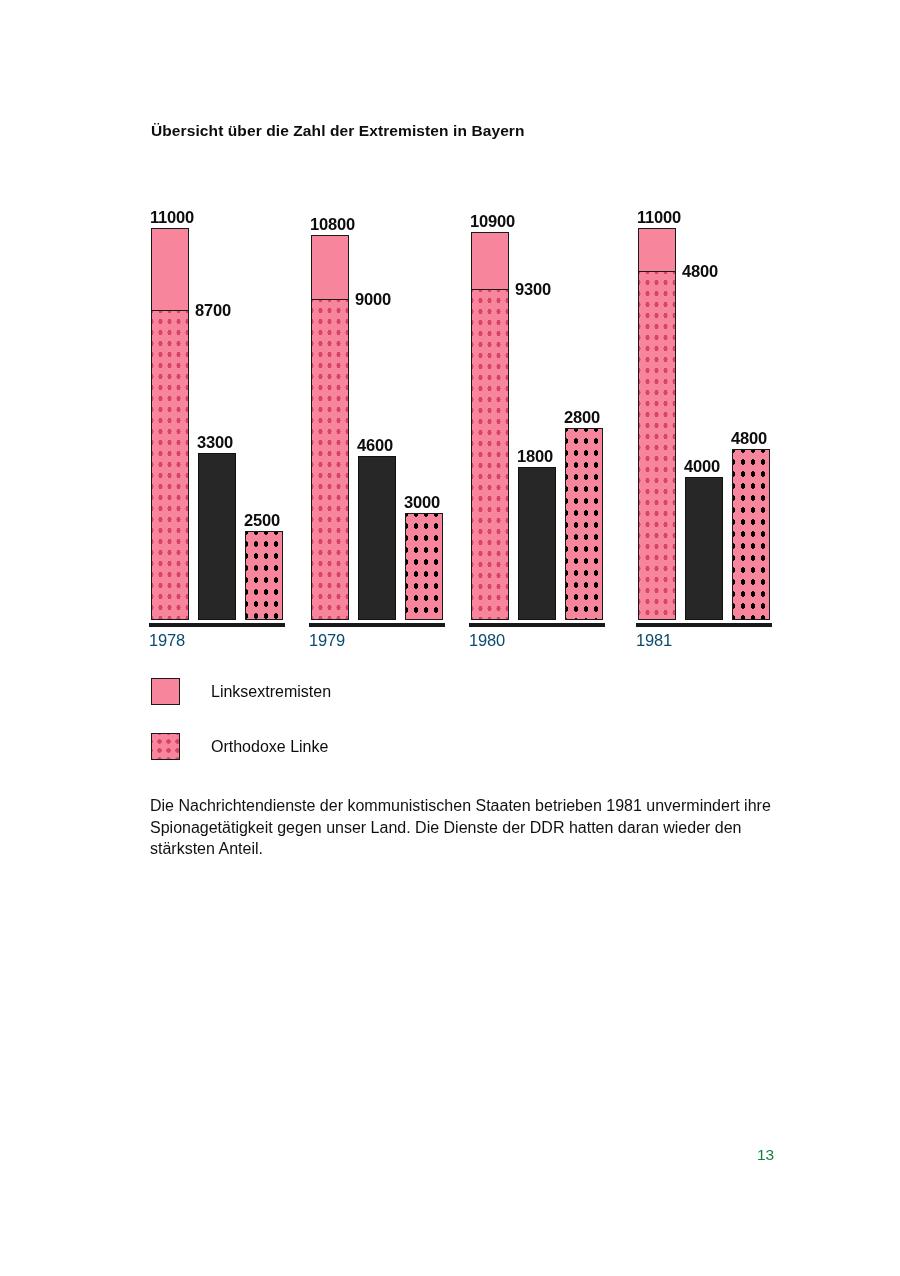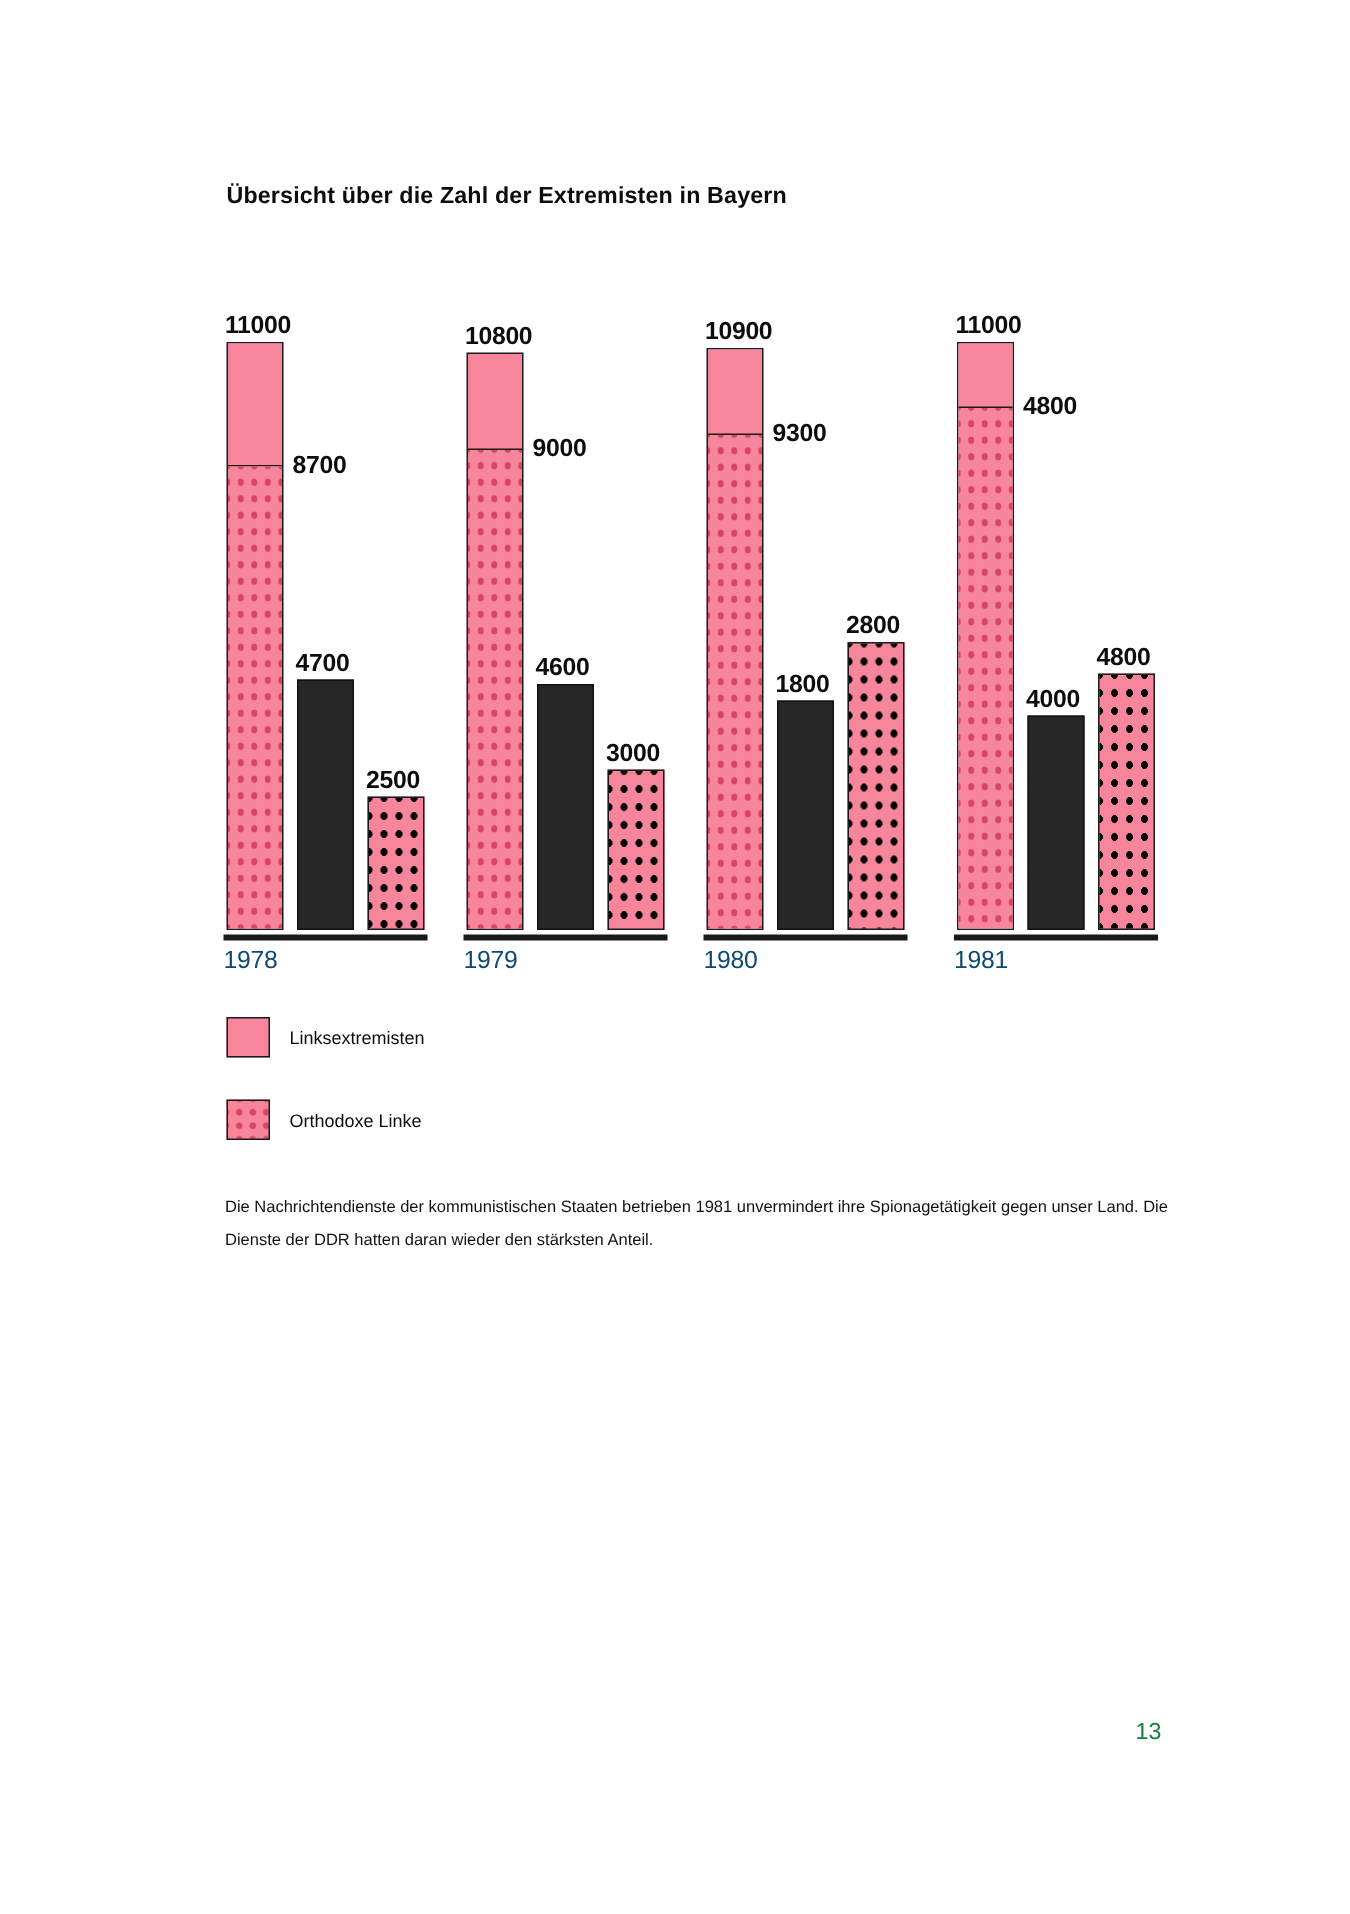--- a/index.html
+++ b/index.html
@@ -74,39 +74,39 @@
   
   .legend{position:absolute;left:0;top:668px;width:900px;height:110px;}
   .legend-item{position:absolute;display:flex;align-items:center;}
   .swatch{
     width:29px;height:27px;
     border:1.2px solid #1a1a1a;
     box-sizing:border-box;
     flex:0 0 auto;
   }
   .legend-label{
-    margin-left:13px;font-size:12px;color:#0d0d0d;white-space:nowrap;
+    margin-left:31px;font-size:16px;color:#0d0d0d;white-space:nowrap;
   }
   .sw-pink{background:#f7859b;}
   .sw-black{background:#272727;}
   .sw-pinkdot{
     background-color:#f7859b;
     background-image:radial-gradient(#d84466 2.1px,transparent 2.4px);
     background-size:9px 9px;background-position:3px 3px;
   }
   .sw-blackdot{
     background-color:#f7859b;
     background-image:radial-gradient(#000 2.4px,transparent 2.7px);
     background-size:9px 9px;background-position:3px 3px;
   }
 
   
   .caption{
     position:absolute;left:150px;top:795px;width:642px;
-    font-size:11px;line-height:21.5px;color:#111;
+    font-size:16px;line-height:21.5px;color:#111;
     text-align:left;
   }
 
   
   .pageno{
     position:absolute;left:757px;top:1146px;
     font-size:15.5px;color:#15803d;
   }
 </style>
 </head>
@@ -117,21 +117,21 @@
   <div class="title">Übersicht über die Zahl der Extremisten in Bayern</div>
 
   <div class="chart" id="chart">
       <div class="stack" style="left: 151px; top: 228px; width: 38px; height: 392px; bottom: auto;">
         <div class="cap" style="height: 81.9636px; flex: 0 0 auto;"></div>
         <div class="base"></div>
       </div>
       <div class="vlabel top" style="left: 151px; top: 228px;">11000</div>
       <div class="vlabel side" style="left: 189px; top: 309.964px;">8700</div>
       <div class="bar fill-black" style="left: 198px; top: 452.509px; width: 38px; height: 167.491px; bottom: auto;"></div>
-      <div class="vlabel top" style="left: 198px; top: 452.509px;">4700</div>
+      <div class="vlabel top" style="left: 198px; top: 452.509px;">3300</div>
       <div class="bar fill-blackdot" style="left: 245px; top: 530.909px; width: 38px; height: 89.0909px; bottom: auto;"></div>
       <div class="vlabel top" style="left: 245px; top: 530.909px;">2500</div>
       <div class="axisline" style="left: 149px; top: 623px; width: 136px;"></div>
       <div class="yearlabel" style="left: 149px; top: 631px;">1978</div>
       <div class="stack" style="left: 311px; top: 235.127px; width: 38px; height: 384.873px; bottom: auto;">
         <div class="cap" style="height: 64.1455px; flex: 0 0 auto;"></div>
         <div class="base"></div>
       </div>
       <div class="vlabel top" style="left: 311px; top: 235.127px;">10800</div>
       <div class="vlabel side" style="left: 349px; top: 299.273px;">9000</div>

